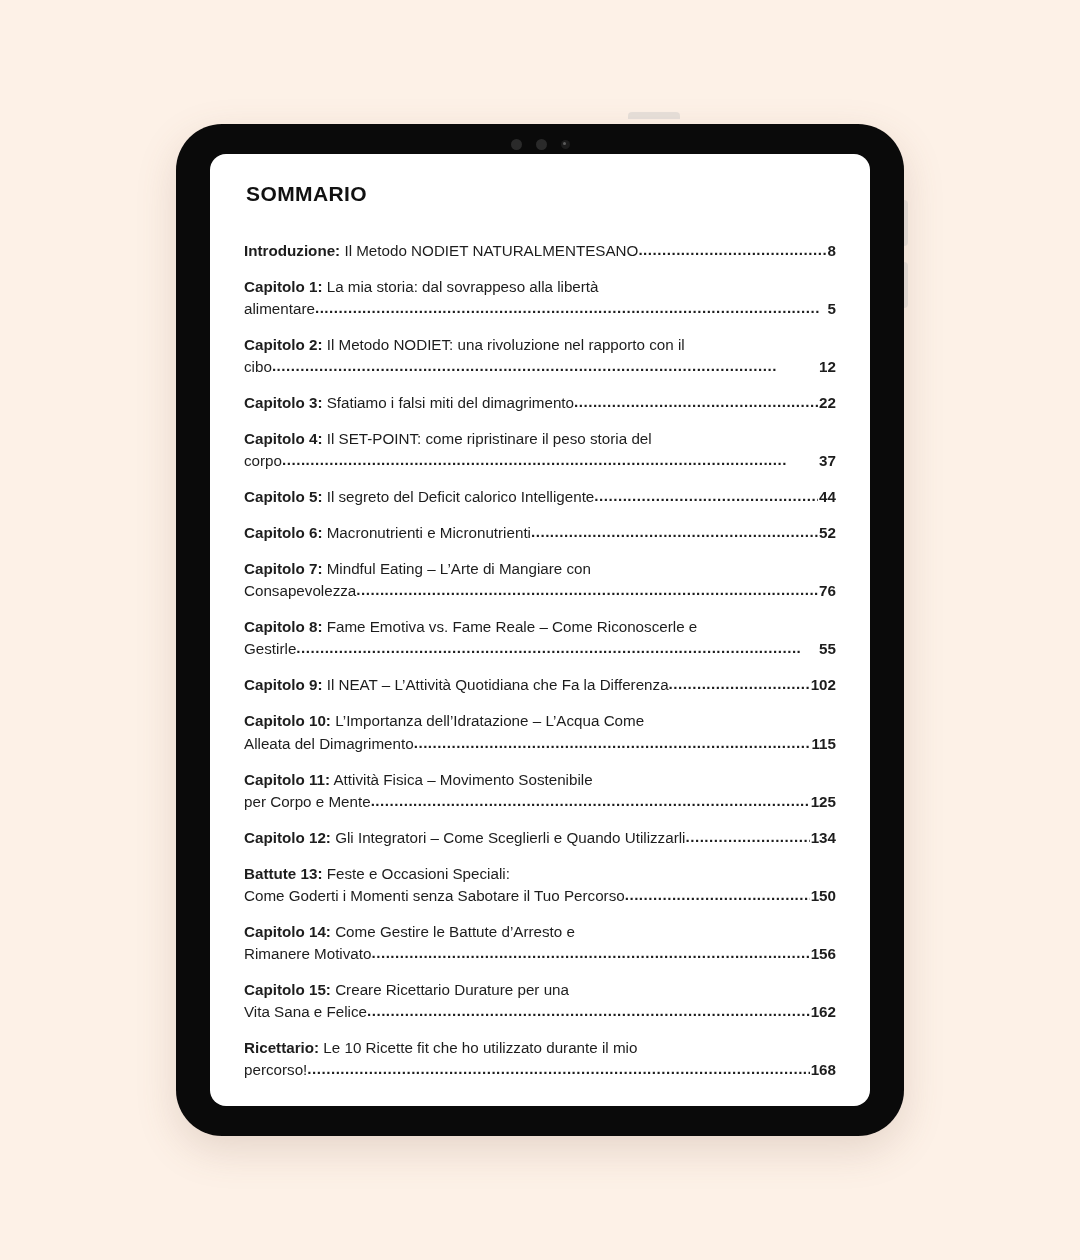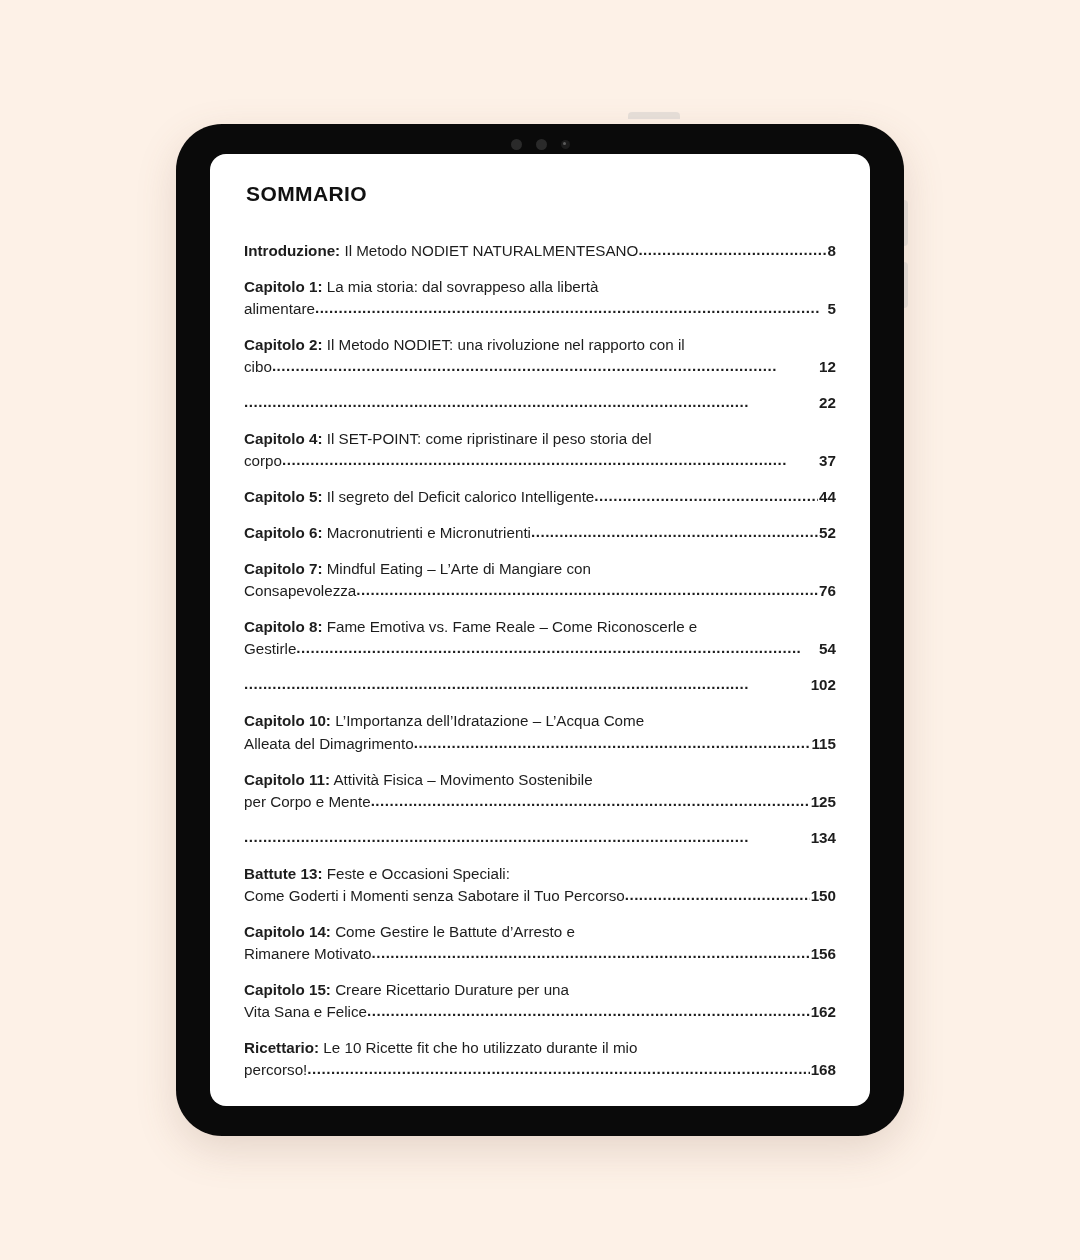--- a/index.html
+++ b/index.html
@@ -223,20 +223,21 @@
                 <span class="lead-text entry-text">cibo</span>
                 <span class="leader">...........................................................................................................</span>
                 <span class="page-num">12</span>
               </span>
             </span>
           </li>
 
           <li class="toc-entry">
             <span class="lines">
               <span class="entry-line last-line">
+                <span class="lead-text"><span class="entry-label">Capitolo 3:</span> <span class="entry-text">Sfatiamo i falsi miti del dimagrimento</span></span>
                 <span class="leader">...........................................................................................................</span>
                 <span class="page-num">22</span>
               </span>
             </span>
           </li>
 
           <li class="toc-entry">
             <span class="lines">
               <span class="entry-line"><span class="entry-label">Capitolo 4:</span> <span class="entry-text">Il SET-POINT: come ripristinare il peso storia del</span></span>
               <span class="entry-line last-line">
@@ -277,28 +278,29 @@
               </span>
             </span>
           </li>
 
           <li class="toc-entry">
             <span class="lines">
               <span class="entry-line"><span class="entry-label">Capitolo 8:</span> <span class="entry-text">Fame Emotiva vs. Fame Reale – Come Riconoscerle e</span></span>
               <span class="entry-line last-line">
                 <span class="lead-text entry-text">Gestirle</span>
                 <span class="leader">...........................................................................................................</span>
-                <span class="page-num">54</span>
-              </span>
-            </span>
-          </li>
-
-          <li class="toc-entry">
-            <span class="lines">
-              <span class="entry-line last-line">
+                <span class="page-num">55</span>
+              </span>
+            </span>
+          </li>
+
+          <li class="toc-entry">
+            <span class="lines">
+              <span class="entry-line last-line">
+                <span class="lead-text"><span class="entry-label">Capitolo 9:</span> <span class="entry-text">Il NEAT – L’Attività Quotidiana che Fa la Differenza</span></span>
                 <span class="leader">...........................................................................................................</span>
                 <span class="page-num">102</span>
               </span>
             </span>
           </li>
 
           <li class="toc-entry">
             <span class="lines">
               <span class="entry-line"><span class="entry-label">Capitolo 10:</span> <span class="entry-text">L’Importanza dell’Idratazione – L’Acqua Come</span></span>
               <span class="entry-line last-line">
@@ -316,20 +318,21 @@
                 <span class="lead-text entry-text">per Corpo e Mente</span>
                 <span class="leader">...........................................................................................................</span>
                 <span class="page-num">125</span>
               </span>
             </span>
           </li>
 
           <li class="toc-entry">
             <span class="lines">
               <span class="entry-line last-line">
+                <span class="lead-text"><span class="entry-label">Capitolo 12:</span> <span class="entry-text">Gli Integratori – Come Sceglierli e Quando Utilizzarli</span></span>
                 <span class="leader">...........................................................................................................</span>
                 <span class="page-num">134</span>
               </span>
             </span>
           </li>
 
           <li class="toc-entry">
             <span class="lines">
               <span class="entry-line"><span class="entry-label">Battute 13:</span> <span class="entry-text">Feste e Occasioni Speciali:</span></span>
               <span class="entry-line last-line">

